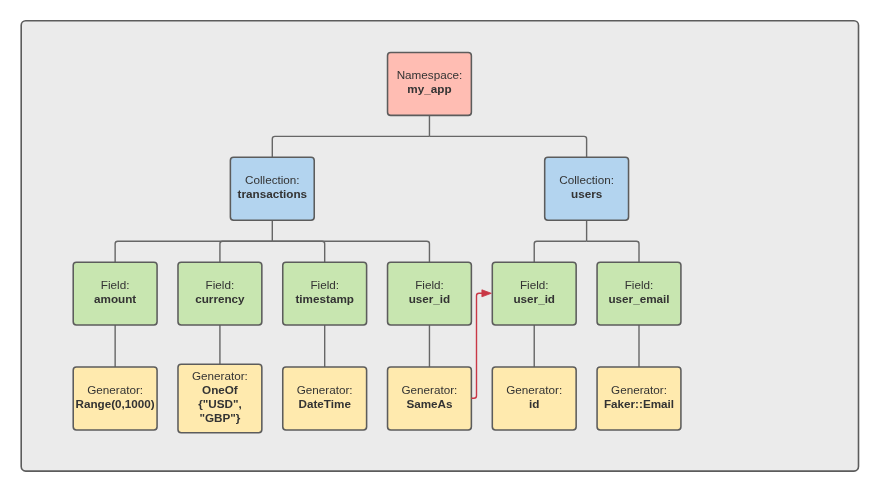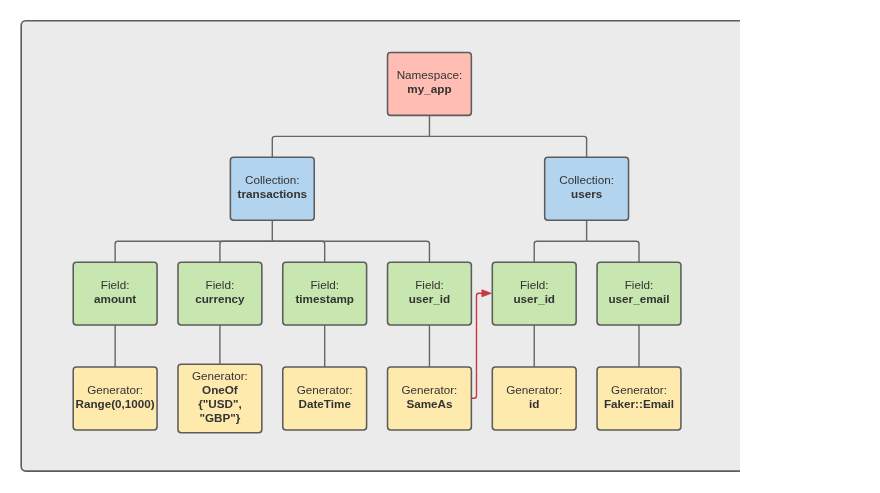--- a/index.html
+++ b/index.html
@@ -1,19 +1,19 @@
 <!DOCTYPE html>
 <html><head>
 <meta charset="utf-8">
 <title>Schema tree diagram</title>
 <style>
   html,body{margin:0;padding:0;background:#ffffff;}
   body{width:880px;height:493px;overflow:hidden;
        font-family:"Liberation Sans",sans-serif;}
-  #stage{position:relative;width:740px;height:493px;overflow:hidden;}
+  #stage{position:relative;width:880px;height:493px;overflow:hidden;}
   #diagram{position:absolute;left:0;top:0;display:block;
            shape-rendering:geometricPrecision;
            transform:translateZ(0);}
   .frame{fill:#ebebeb;stroke:#5c5c5c;stroke-width:1.6;}
   .node-rect{stroke:#5c5c5c;stroke-width:1.55;}
   .fill-namespace{fill:#ffbdb3;}
   .fill-collection{fill:#b3d4ef;}
   .fill-field{fill:#c8e6b0;}
   .fill-generator{fill:#ffeaae;}
   .nd-label{font-family:"Liberation Sans",sans-serif;font-size:11.7px;

